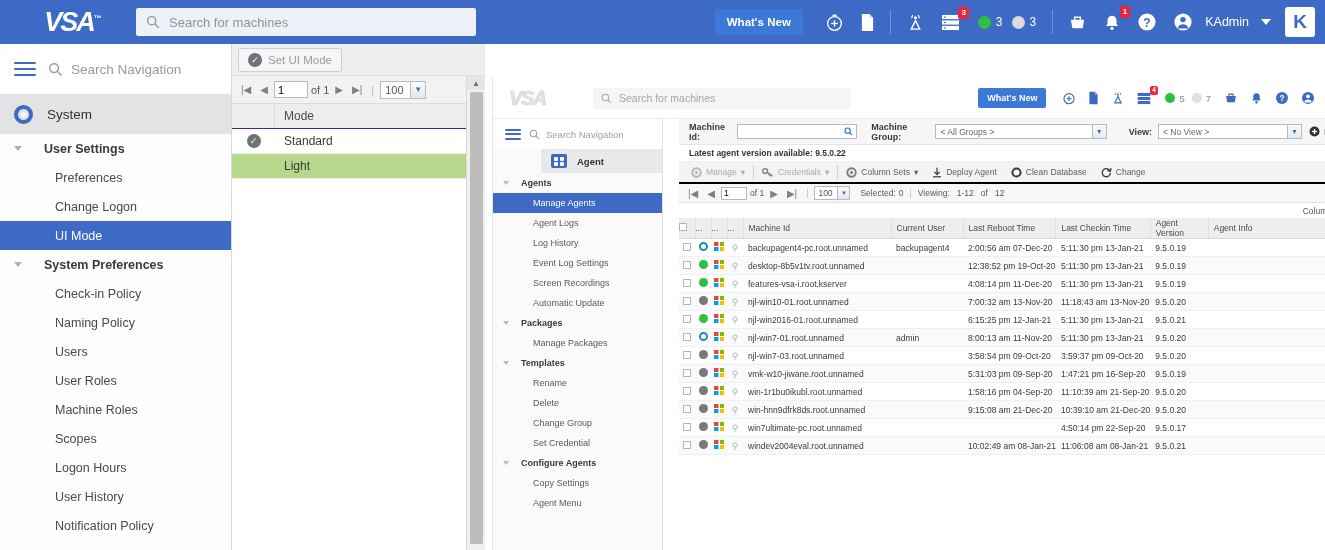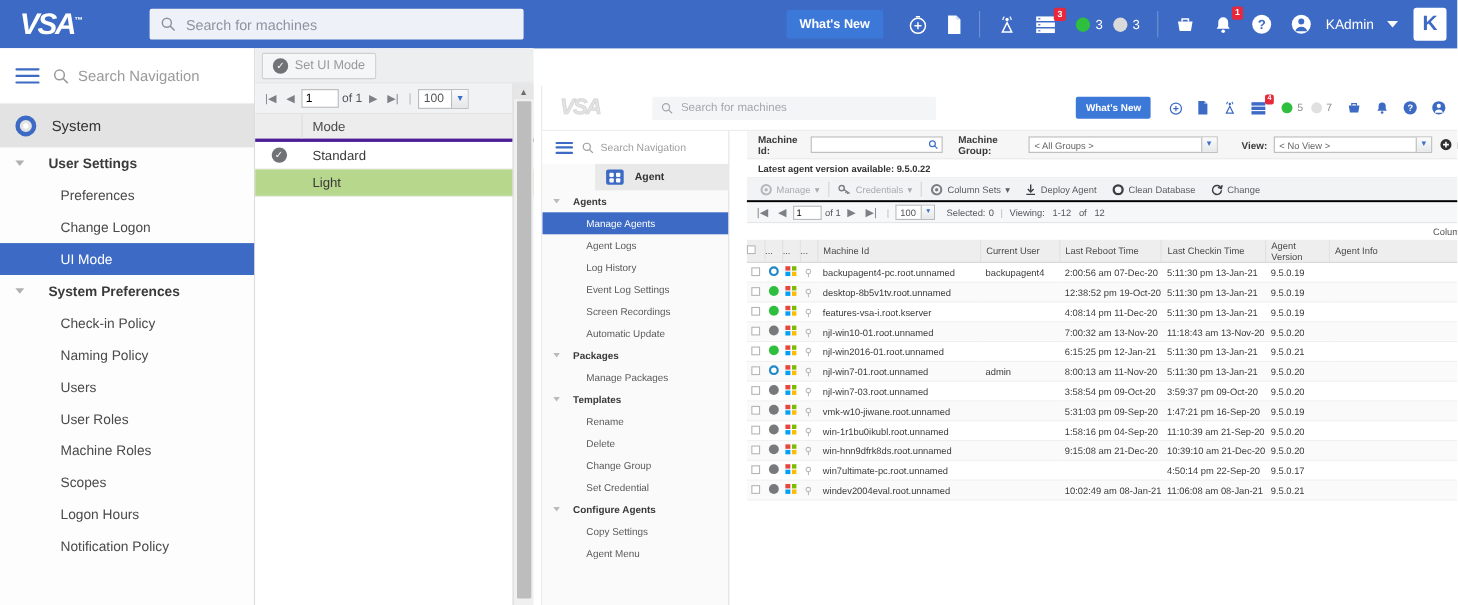--- a/index.html
+++ b/index.html
@@ -11,21 +11,21 @@
   body { position: relative; }
 
   
   .topbar {
     position: absolute; left: 0; top: 0; width: 1325px; height: 44px;
     background: #3d6ac4; display: flex; align-items: center;
   }
   .logo-vsa {
     width: 110px; margin-left: 18px; color: #fff;
     font-size: 27px; font-weight: bold; font-style: italic;
-    letter-spacing: -2px; position: relative; font-family: "Liberation Sans", sans-serif;
+    letter-spacing: -2px; position: relative; font-family: "Liberation Sans", sans-serif; text-align: center;
   }
   .logo-vsa .tm { font-size: 8px; font-style: normal; vertical-align: super; letter-spacing: 0; }
   .search-machines {
     width: 340px; height: 28px; background: #eef1f7; border-radius: 2px;
     display: flex; align-items: center; padding: 0 10px; margin-left: 8px;
   }
   .search-machines .ph { color: #8d93a0; font-size: 13px; margin-left: 9px; }
   .hdr-right { margin-left: auto; display: flex; align-items: center; height: 44px; }
   .whats-new {
     background: #3c78d8; color:#fff; font-size: 11.5px; font-weight: bold;
@@ -76,21 +76,21 @@
   }
   .chk-circle{width:14px;height:14px;border-radius:50%;background:#6f7276;color:#fff;font-size:9px;display:flex;align-items:center;justify-content:center;}
   .pager {
     height:28px;background:#f1f2f3;border-bottom:1px solid #dcdcdc;display:flex;align-items:center;gap:3px;padding-left:6px;font-size:11px;color:#55565a;
   }
   .pg-btn{color:#7d8085;font-size:10px;padding:0 3px;cursor:pointer;}
   .pg-input{width:34px;height:17px;border:1px solid #b9babc;font-size:11px;padding-left:3px;background:#fff;}
   .pg-sep{color:#b9babc;margin:0 3px;}
   .pg-select{width:46px;height:18px;border:1px solid #b9babc;background:#fff;font-size:11px;display:flex;align-items:center;justify-content:space-between;padding-left:4px;cursor:pointer;}
   .pg-select .ar{width:15px;height:100%;background:linear-gradient(#fafbfc,#e4e6e8);border-left:1px solid #b9babc;display:flex;align-items:center;justify-content:center;color:#3c6fc9;font-size:8px;}
-  .grid-head{height:25px;background:#ededed;border-bottom:3px solid #4c1d95;display:flex;align-items:center;}
+  .grid-head{height:25px;background:#ededed;border-bottom:1px solid #4c1d95;display:flex;align-items:center;}
   .gh-ico{width:43px;border-right:1px solid #dcdcdc;height:100%;}
   .gh-lbl{padding-left:9px;font-size:12px;color:#4a4a4a;}
   .grid-row{height:25px;display:flex;align-items:center;border-bottom:1px solid #eee;font-size:12px;color:#3a3a3a;cursor:pointer;}
   .grid-row .ico{width:43px;display:flex;align-items:center;justify-content:center;}
   .grid-row .lbl{padding-left:9px;}
   .row-green{background:#b7d78c;}
   .scroll-col{position:absolute;right:0;top:32px;width:19px;height:474px;background:#f0f0f0;border-left:1px solid #dadada;}
   .sc-up{height:14px;display:flex;align-items:center;justify-content:center;color:#6d6d6d;font-size:8px;background:#e6e6e6;}
   .sc-thumb{position:absolute;top:16px;left:3px;width:13px;height:452px;background:#bdbdbd;border-radius:1px;}
 
@@ -300,20 +300,23 @@
   <div class="nav-item nav-sub">
       <span>Machine Roles</span>
     </div>
   <div class="nav-item nav-sub">
       <span>Scopes</span>
     </div>
   <div class="nav-item nav-sub">
       <span>Logon Hours</span>
     </div>
   <div class="nav-item nav-sub">
+      <span>User History</span>
+    </div>
+  <div class="nav-item nav-sub">
       <span>Notification Policy</span>
     </div>
 </div>
 
 <div class="midpanel">
   <div class="setui-bar">
     <div class="setui-btn">
       <span class="chk-circle">✓</span>
       <span>Set UI Mode</span>
     </div>

